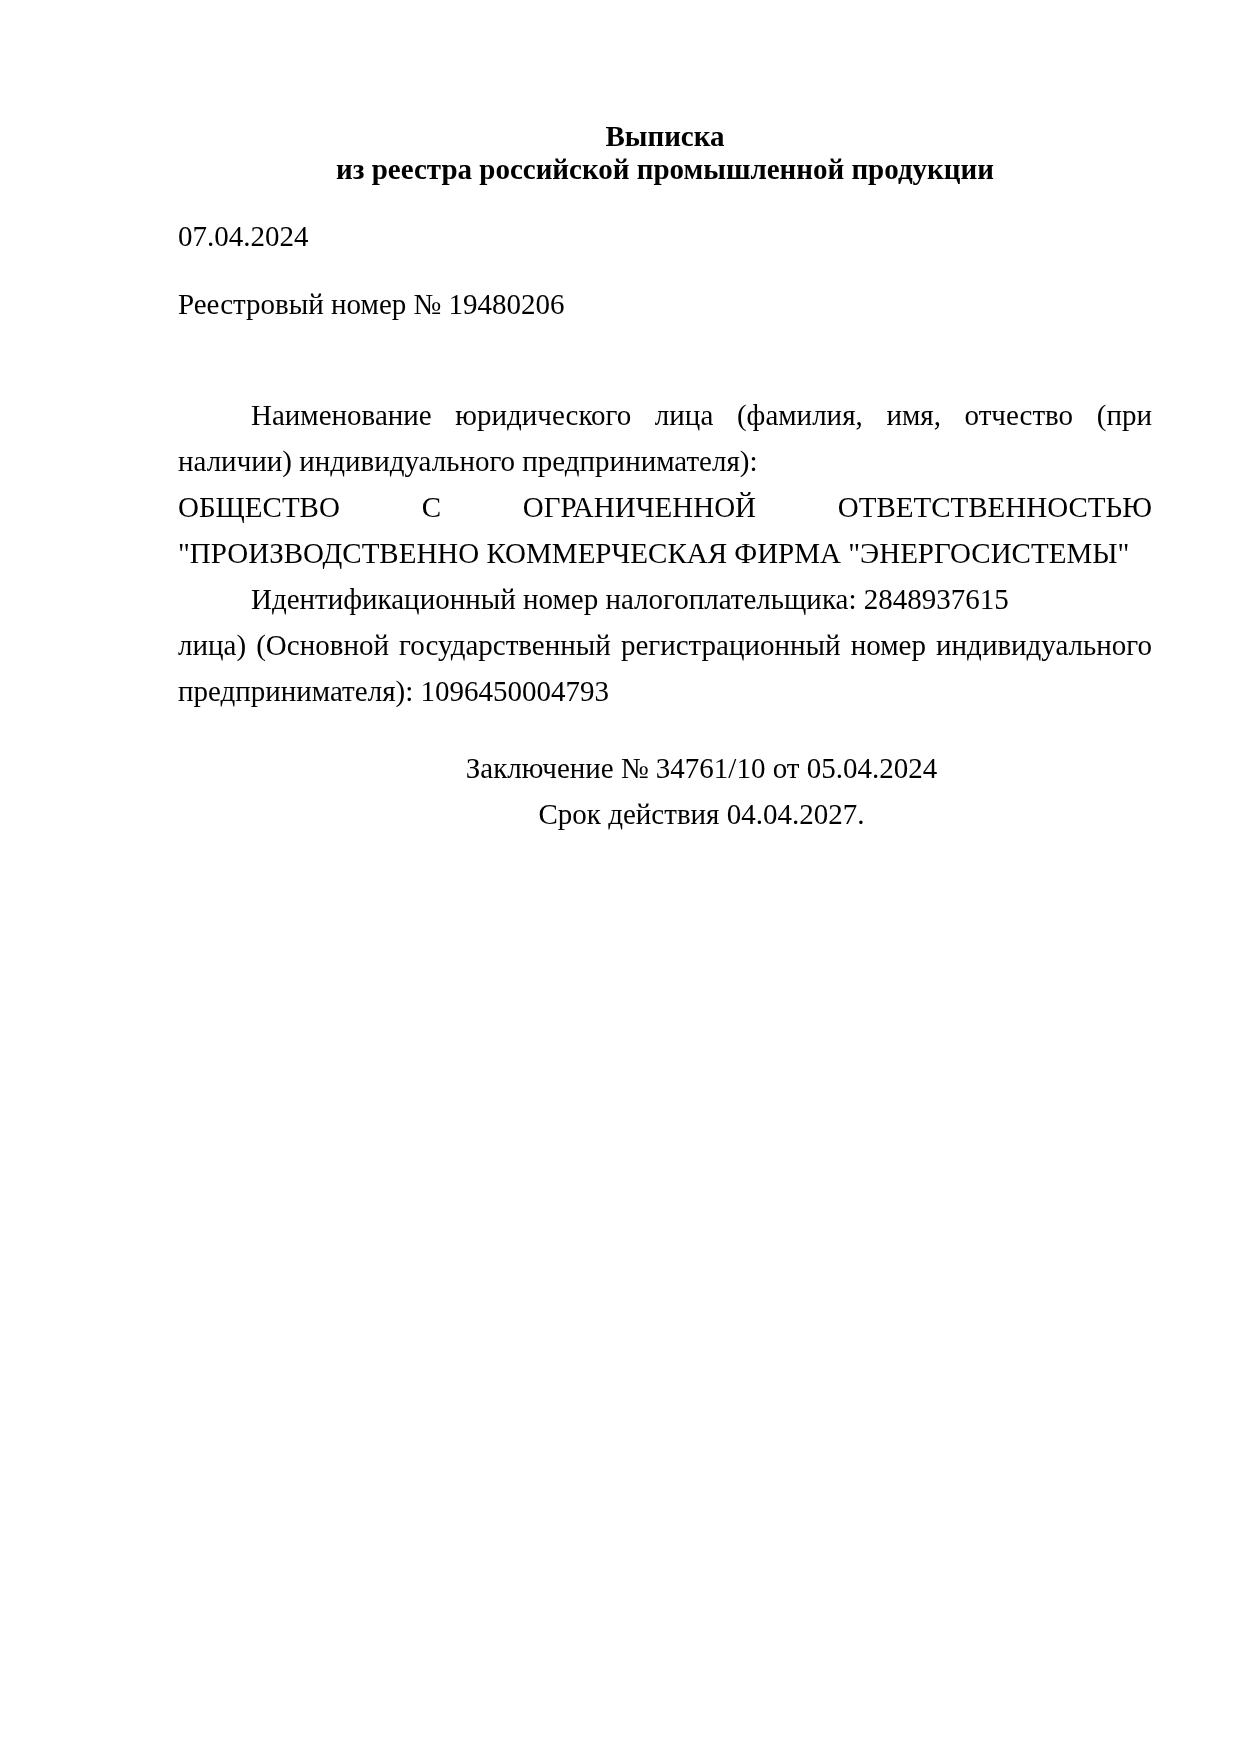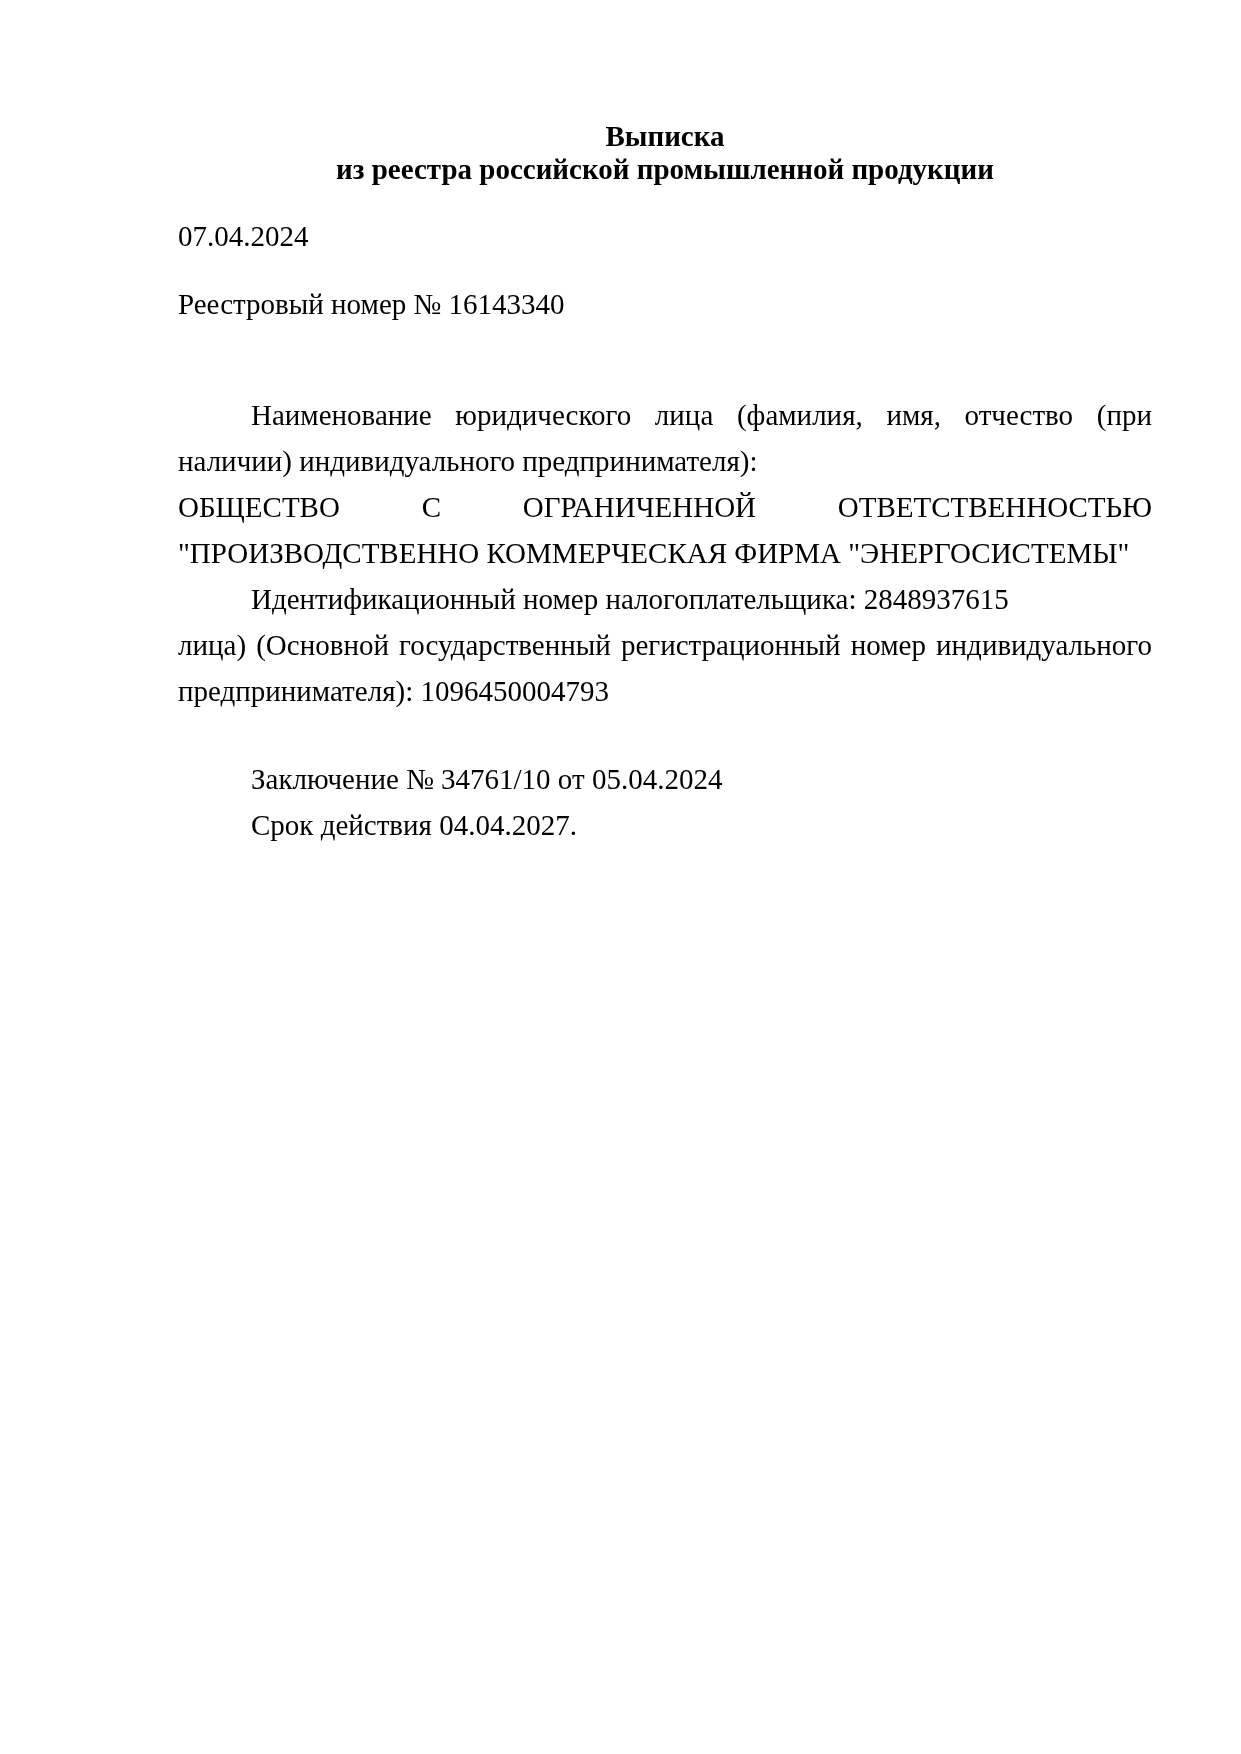--- a/index.html
+++ b/index.html
@@ -30,38 +30,38 @@
     text-align: justify;
     text-align-last: justify;
     -moz-text-align-last: justify;
   }
   .indent { text-indent: 73px; }
 
   .title-block      { margin-top: 120px; }
   .date-block       { margin-top: 34px; }
   .registry-block   { margin-top: 35px; }
   .body-block       { margin-top: 71px; }
-  .conclusion-block { margin-top: 42px; }
+  .conclusion-block { margin-top: 31px; text-align: center; }
 </style>
 </head>
 <body>
 
 <div class="page">
 
   <div class="title-block">
     <div class="ln center bold">Выписка</div>
     <div class="ln center bold">из реестра российской промышленной продукции</div>
   </div>
 
   <div class="date-block">
     <div class="ln">07.04.2024</div>
   </div>
 
   <div class="registry-block">
-    <div class="ln">Реестровый номер № 16143340</div>
+    <div class="ln">Реестровый номер № 19480206</div>
   </div>
 
   <div class="body-block">
     <div class="pln just indent">Наименование юридического лица (фамилия, имя, отчество (при</div>
     <div class="pln">наличии) индивидуального предпринимателя):</div>
   </div>
 
   <div>
     <div class="pln just">ОБЩЕСТВО С ОГРАНИЧЕННОЙ ОТВЕТСТВЕННОСТЬЮ</div>
     <div class="pln">"ПРОИЗВОДСТВЕННО КОММЕРЧЕСКАЯ ФИРМА "ЭНЕРГОСИСТЕМЫ"</div>

